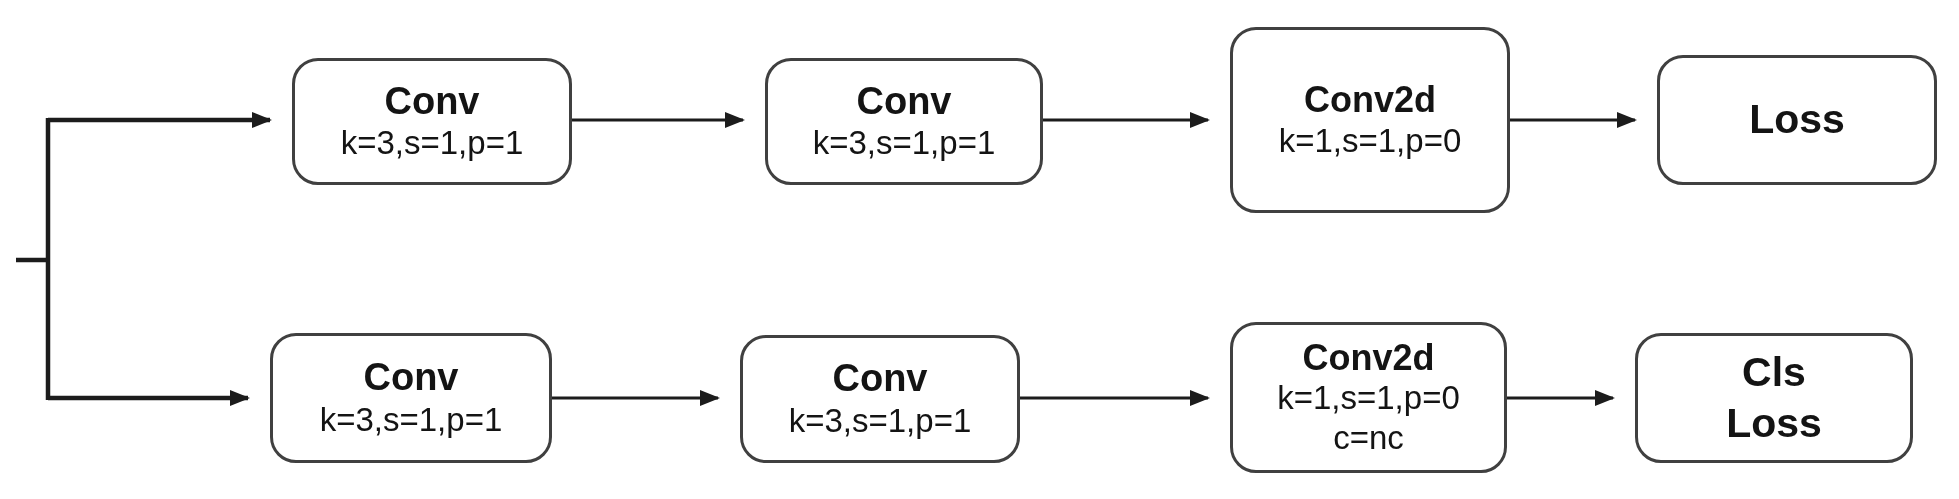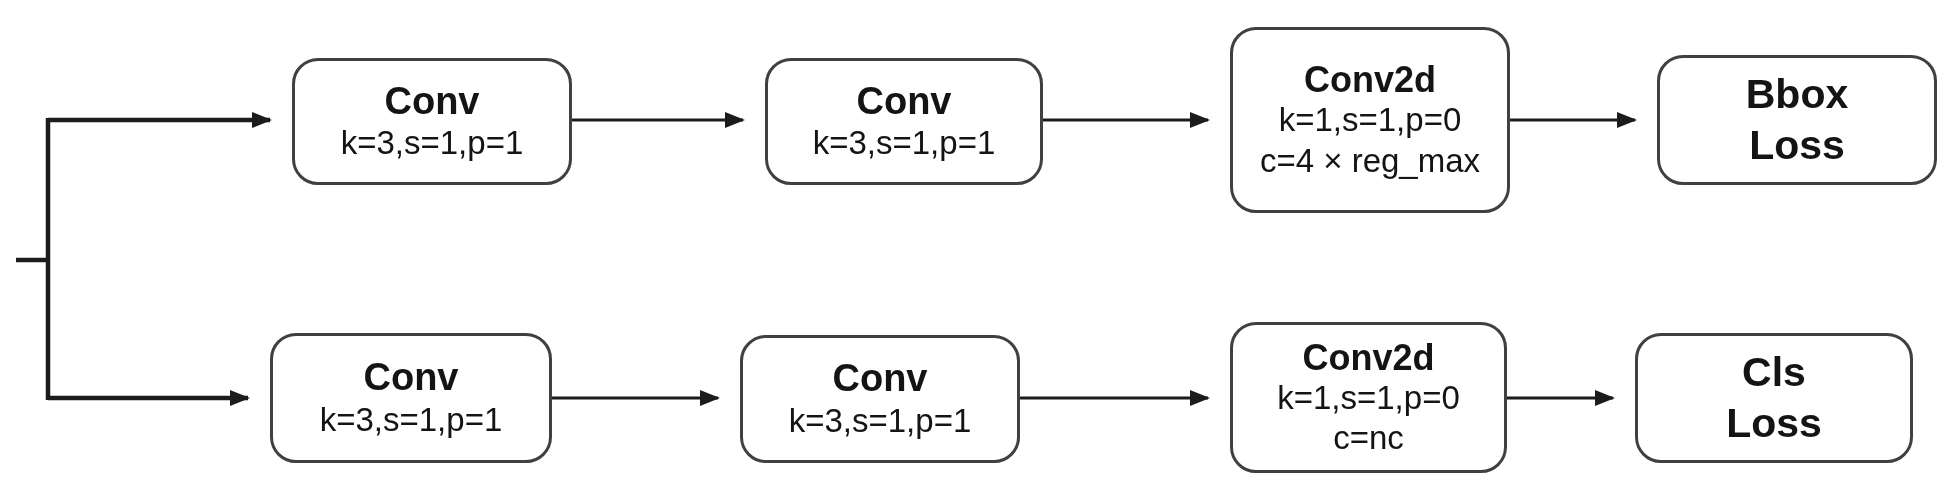--- a/index.html
+++ b/index.html
@@ -90,25 +90,23 @@
   </div>
 
   <div class="node" style="left:765px; top:58px; width:278px; height:127px;">
     <div class="node-title">Conv</div>
     <div class="node-param">k=3,s=1,p=1</div>
   </div>
 
   <div class="node" style="left:1230px; top:27px; width:280px; height:186px;">
     <div class="node-title" style="font-size:36px;">Conv2d</div>
     <div class="node-param">k=1,s=1,p=0</div>
-    <div class="node-param">c=4 × reg_max</div>
   </div>
 
   <div class="node" style="left:1657px; top:55px; width:280px; height:130px;">
-    <div class="loss-line">Bbox</div>
     <div class="loss-line">Loss</div>
   </div>
 
   <div class="node" style="left:270px; top:333px; width:282px; height:130px;">
     <div class="node-title">Conv</div>
     <div class="node-param">k=3,s=1,p=1</div>
   </div>
 
   <div class="node" style="left:740px; top:335px; width:280px; height:128px;">
     <div class="node-title">Conv</div>

